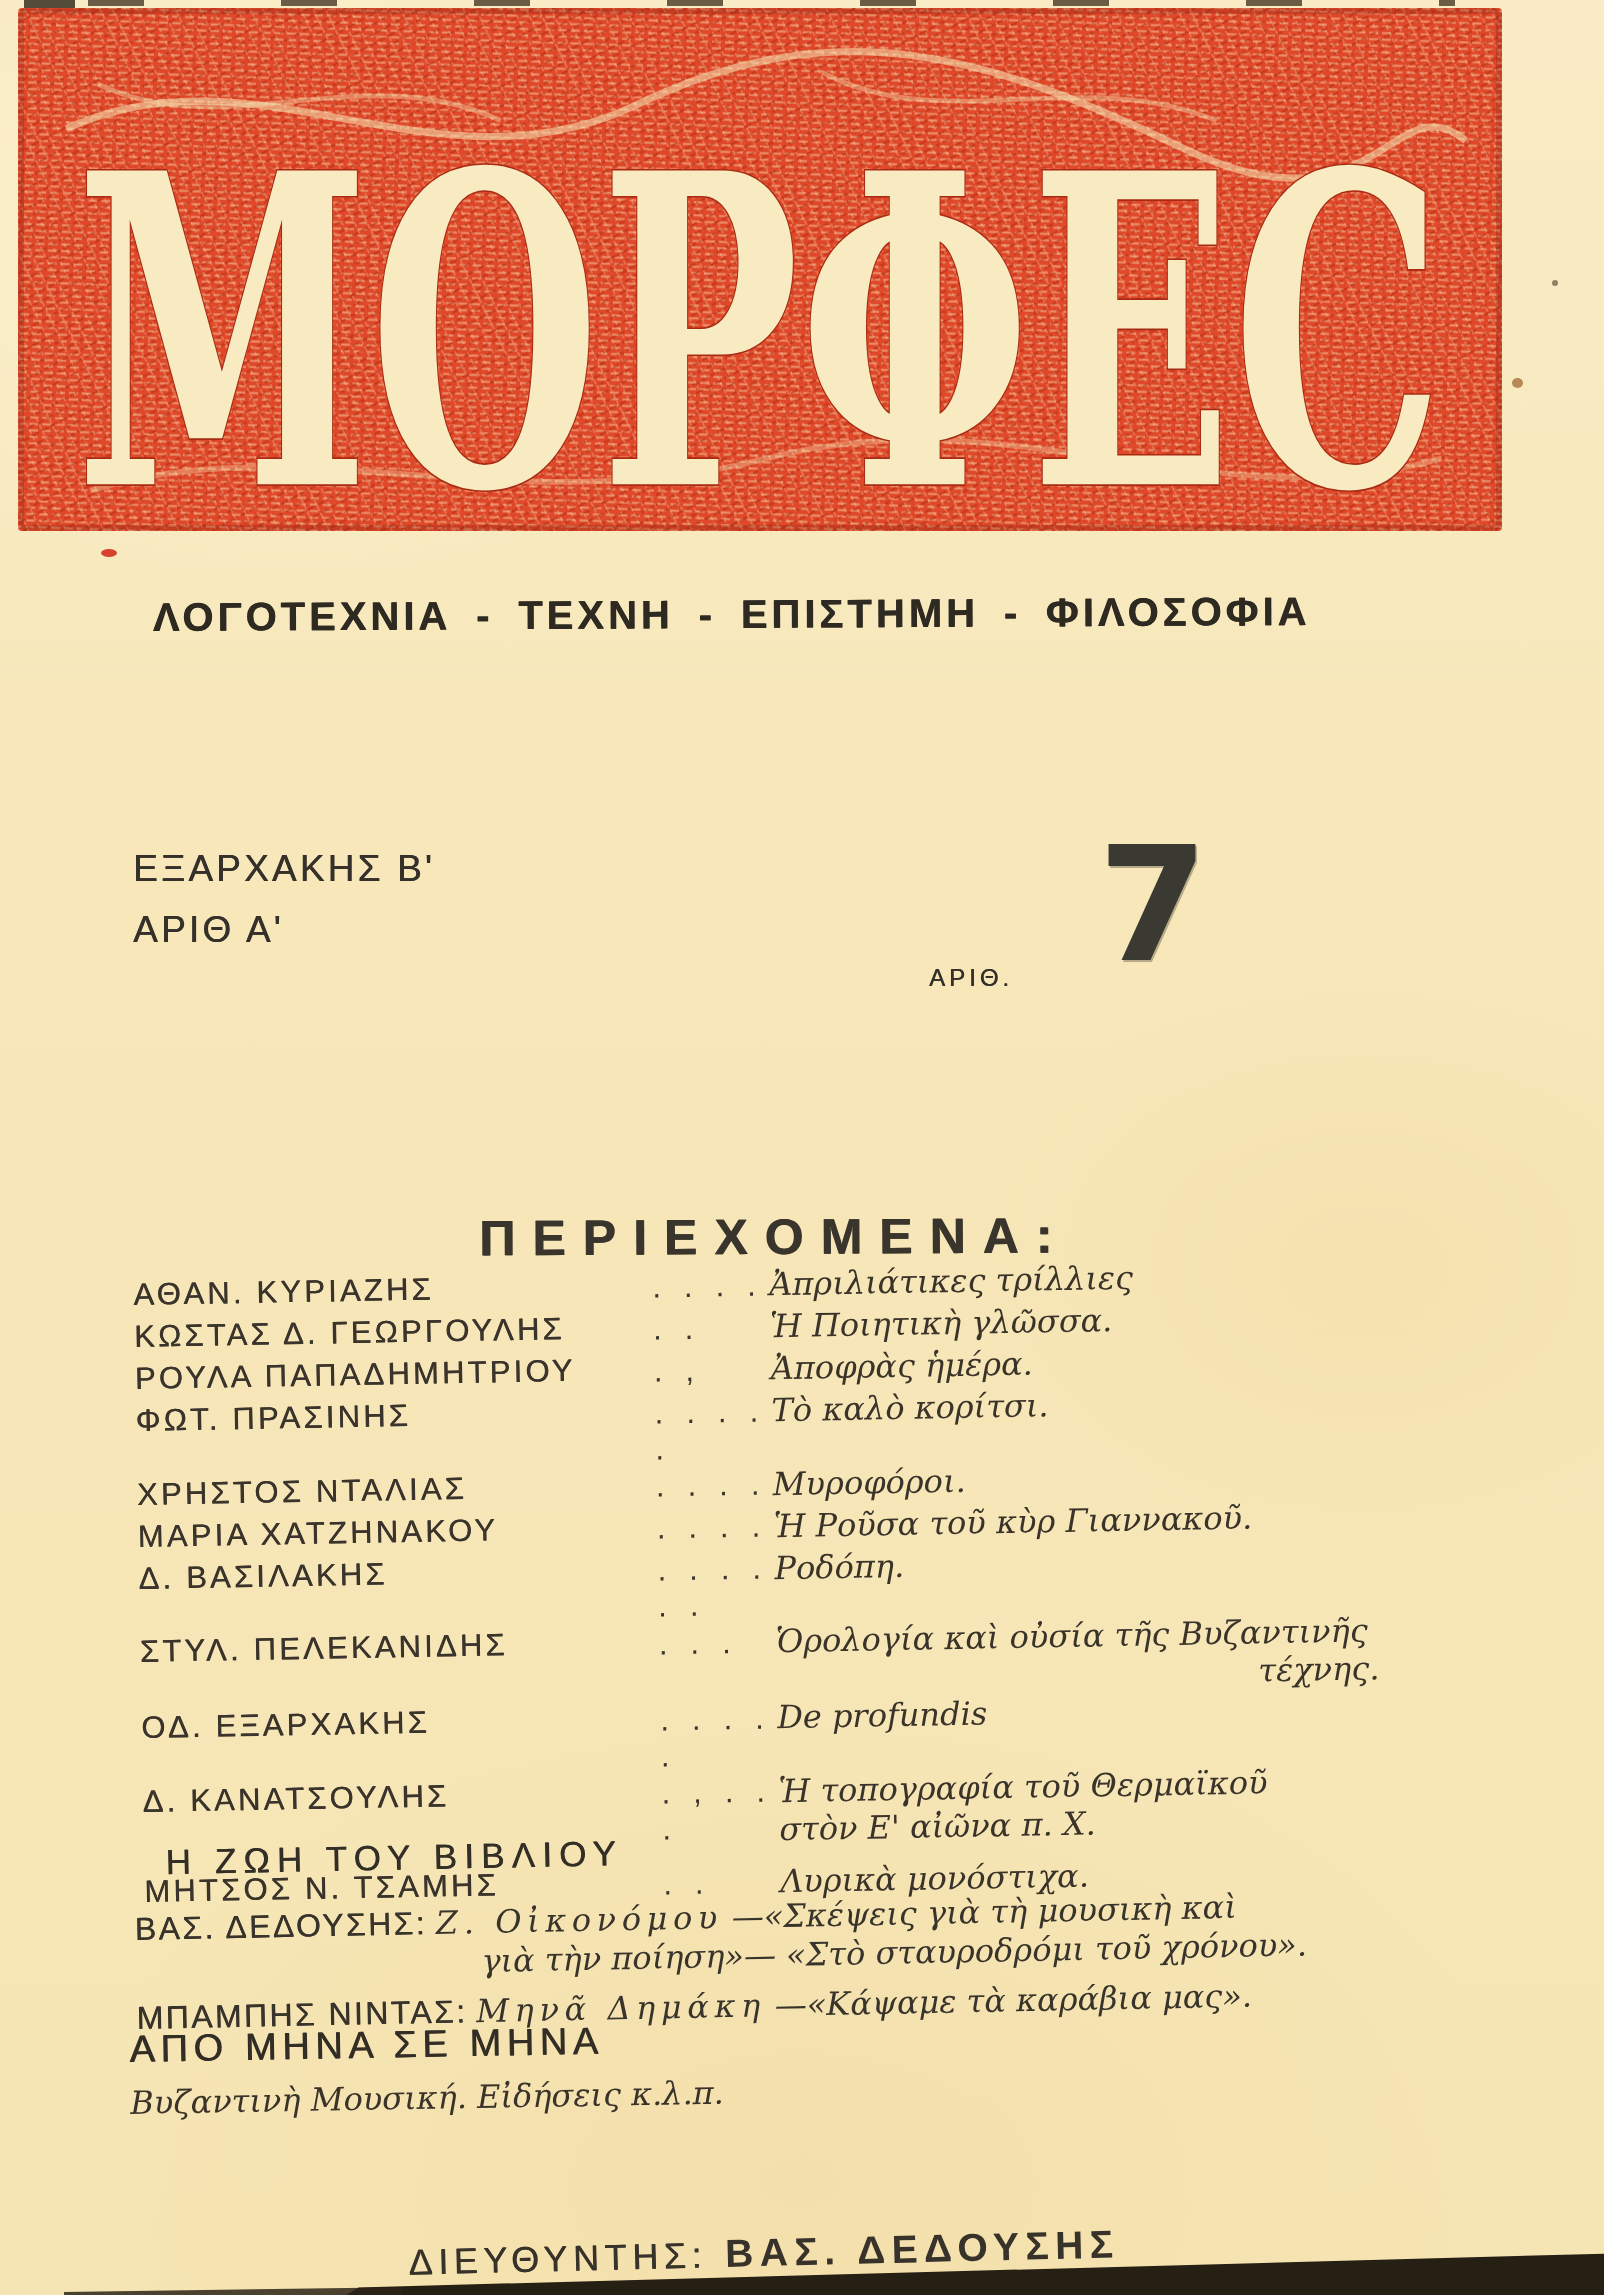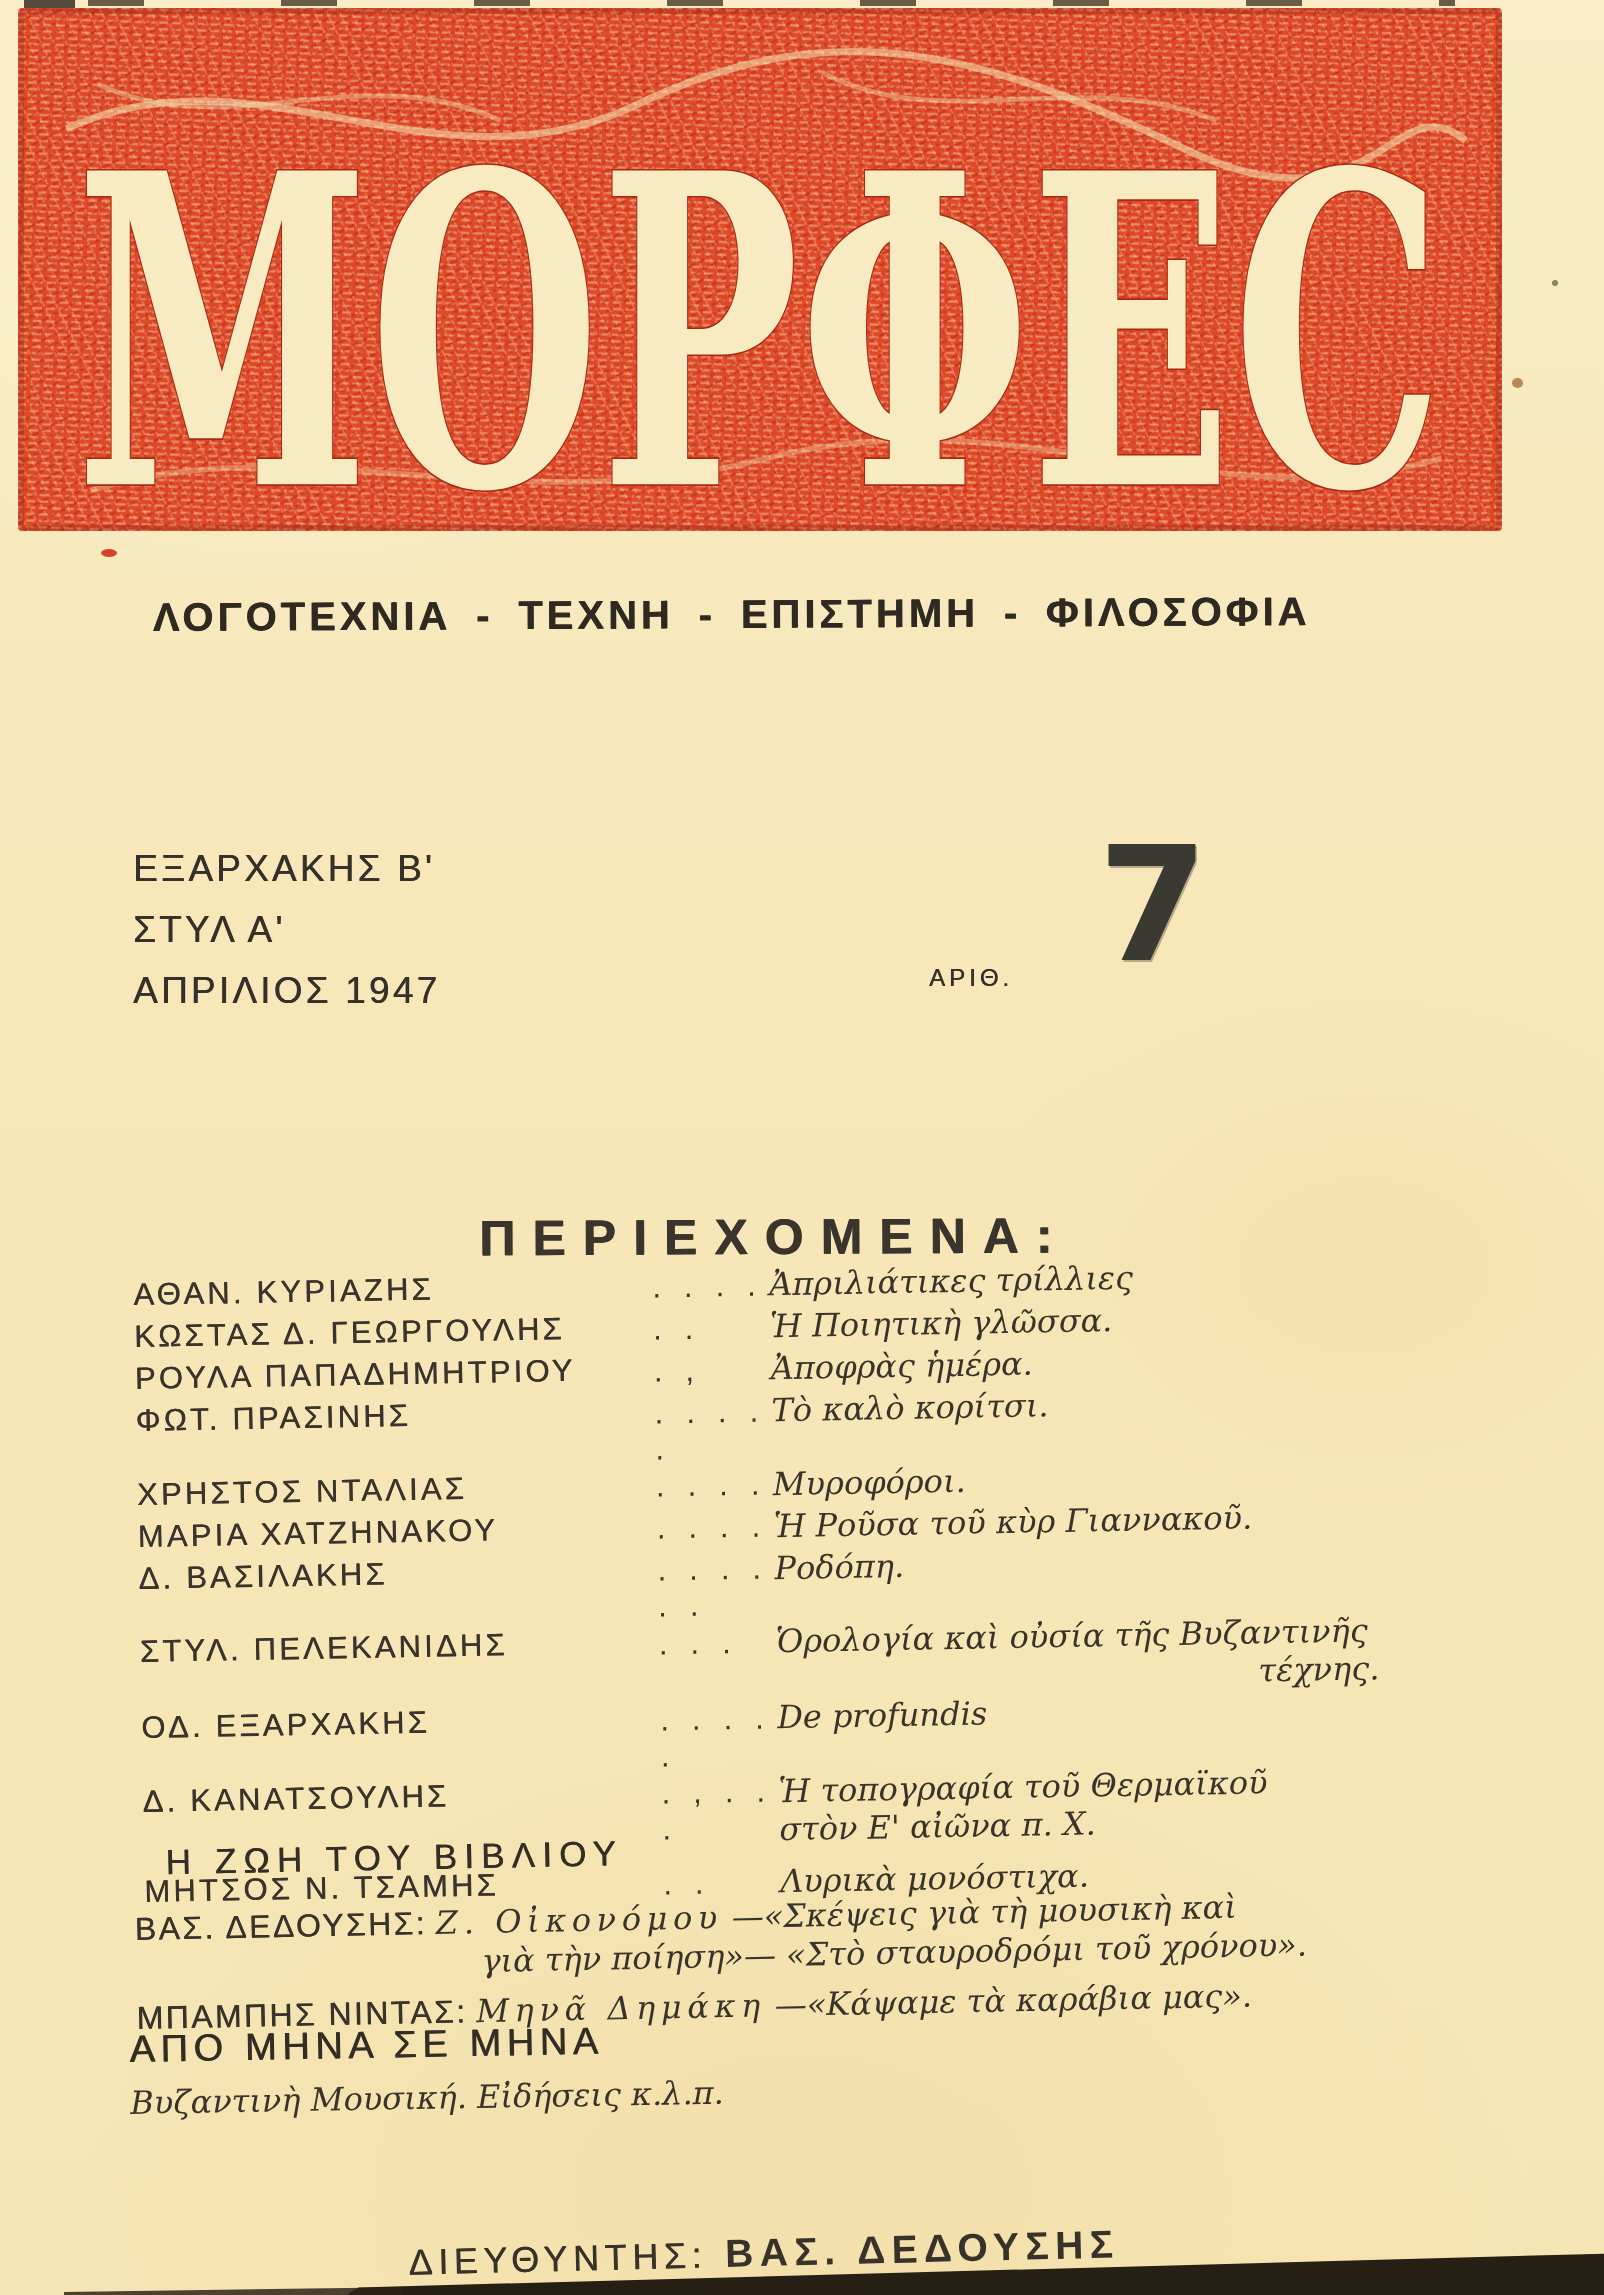--- a/index.html
+++ b/index.html
@@ -119,22 +119,21 @@
 
       <text x="922" y="592" text-anchor="middle" font-family="DejaVu Serif, serif" font-weight="bold" font-size="535" fill="#f8ebc2" stroke="#a82a12" stroke-width="4" paint-order="stroke" textLength="1700" lengthAdjust="spacingAndGlyphs">ΜΟΡΦΕC</text>
       <rect x="4" y="4" width="1837" height="642" rx="5" fill="none" stroke="#8c2210" stroke-width="7" opacity="0.3"></rect>
     </svg>
   </div>
 
   <div class="subtitle">ΛΟΓΟΤΕΧΝΙΑ - ΤΕΧΝΗ - ΕΠΙΣΤΗΜΗ - ΦΙΛΟΣΟΦΙΑ</div>
 
   <div class="issue-left">
     <div>ΕΞΑΡΧΑΚΗΣ Β'</div>
-    <div>ΣΤΥΛ Α'</div>
-    <div>ΑΠΡΙΛΙΟΣ 1947</div>
+    <div>ΑΡΙΘ Α'</div>
   </div>
   <div class="issue-right">
     <span class="arith">ΑΡΙΘ.</span>
     <span class="seven">7</span>
   </div>
 
   <div class="toc-heading">ΠΕΡΙΕΧΟΜΕΝΑ:</div>
 
   <div class="toc">
     <div class="toc-row">

